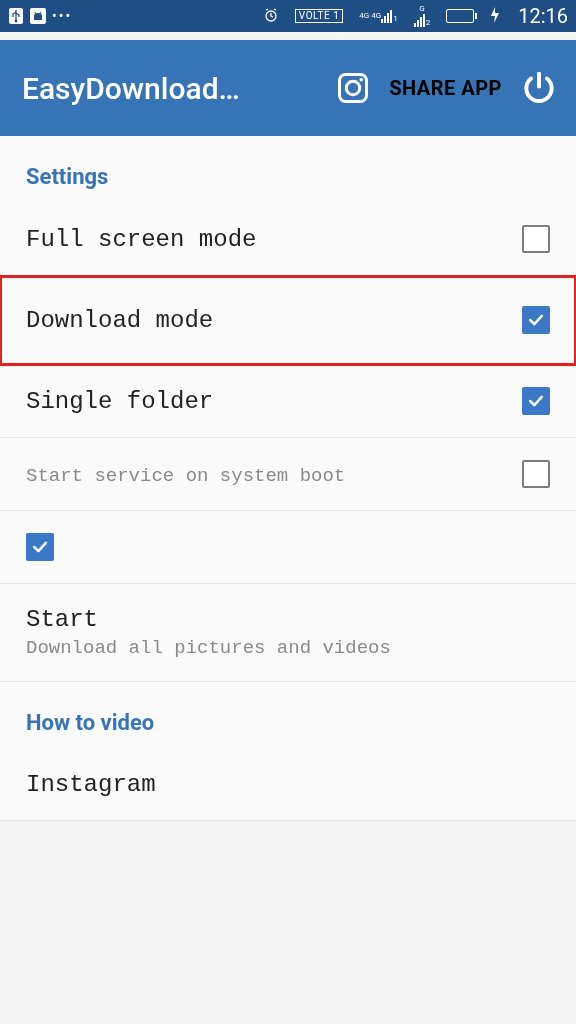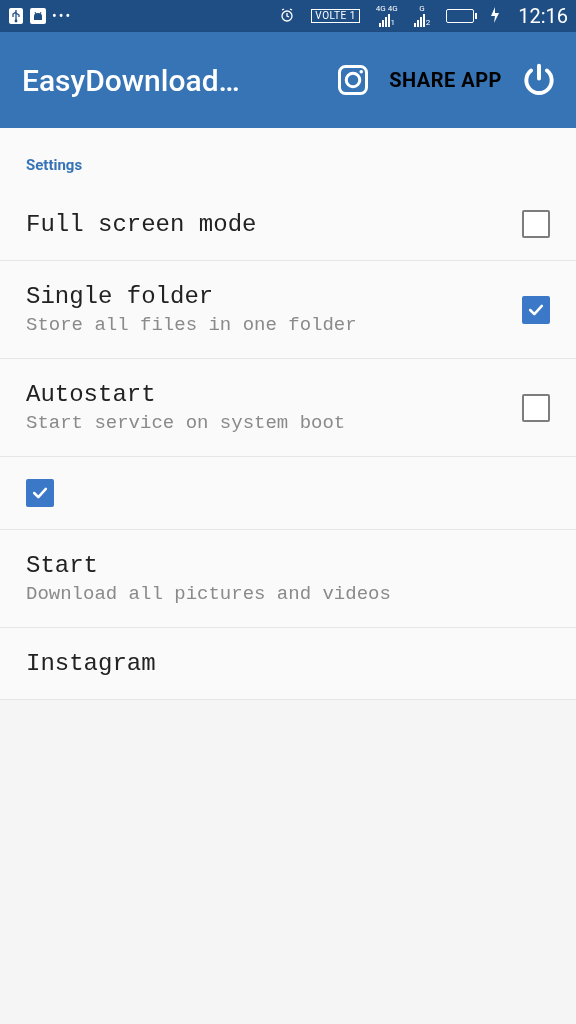--- a/index.html
+++ b/index.html
@@ -30,40 +30,41 @@
   .battery-fill { background:#3fd63f; height:100%; width:85%;}
   .app-bar {
     background: #3774b6;
     height: 96px;
     display: flex;
     align-items: center;
     padding: 0 18px 0 22px;
     gap: 18px;
     color: #fff;
     box-shadow: 0 2px 4px rgba(0,0,0,0.15);
+    margin-top: 8px;
   }
   .app-title {
     flex: 1;
     font-size: 30px;
     font-weight: 500;
     white-space: nowrap;
     overflow: hidden;
   }
   .app-action {
     display: flex;
     align-items: center;
     justify-content: center;
     color: #000000;
   }
   .share-text { font-size: 20px; font-weight: 700; letter-spacing: 0.5px;}
   .content { background: #fafafa; }
   .section-header {
     padding: 28px 26px 14px 26px;
     color: #3774b6;
-    font-size: 15px;
+    font-size: 22px;
     font-weight: 700;
   }
   .row {
     display: flex;
     align-items: center;
     padding: 22px 26px;
     border-bottom: 1px solid #e6e6e6;
     background: #fafafa;
   }
   .row-text { flex: 1; font-family: Liberation Mono, monospace; }
@@ -118,21 +119,21 @@
   </div>
   <div class="status-right">
     <span>
       <svg width="16" height="16" viewBox="0 0 16 16" fill="none" stroke="#fff" stroke-width="1.3">
           <circle cx="8" cy="9" r="5"></circle>
           <path d="M8 6 L8 9 L10 10"></path>
           <path d="M3 3 L5 2 M13 3 L11 2"></path>
         </svg>
     </span>
     <span class="volte-badge">VOLTE 1</span>
-    <span style="display:inline-flex;flex-direction:column;align-items:center;">
+    <span style="display:inline-flex;flex-direction:row;align-items:center;">
       <span class="tiny-label">4G 4G</span>
       <span style="display:inline-flex;align-items:flex-end;gap:1px;">
         <span class="sig-bars">
             <span></span>
             <span></span>
             <span></span>
             <span></span>
           </span>
         <span class="tiny-label">1</span>
       </span>
@@ -182,57 +183,66 @@
 
   <div class="row">
     <div class="row-text">
       <div class="row-title">Full screen mode</div>
     </div>
     <div class="checkbox">
       
     </div>
   </div>
 
-
-  <div class="row">
-    <div class="row-text">
-      <div class="row-title">Single folder</div>
-      <div class="row-sub">Store all files in one folder</div>
+  <div class="row highlight" style="padding-top:30px;padding-bottom:30px;">
+    <div class="row-text">
+      <div class="row-title">Download mode</div>
     </div>
     <div class="checkbox checked">
       <svg width="20" height="20" viewBox="0 0 24 24">
           <path d="M5 12 L10 17 L19 7" stroke="#fff" stroke-width="3" fill="none" stroke-linecap="round" stroke-linejoin="round"></path>
         </svg>
     </div>
   </div>
 
   <div class="row">
     <div class="row-text">
-      <div class="row-title">Autostart</div>
-      <div class="row-sub">Start service on system boot</div>
-    </div>
-    <div class="checkbox">
-      
-    </div>
-  </div>
-
-  <div class="row">
+      <div class="row-title">Single folder</div>
+    </div>
     <div class="checkbox checked">
       <svg width="20" height="20" viewBox="0 0 24 24">
           <path d="M5 12 L10 17 L19 7" stroke="#fff" stroke-width="3" fill="none" stroke-linecap="round" stroke-linejoin="round"></path>
         </svg>
     </div>
   </div>
 
   <div class="row">
     <div class="row-text">
+      <div class="row-sub">Start service on system boot</div>
+    </div>
+    <div class="checkbox">
+      
+    </div>
+  </div>
+
+  <div class="row">
+    <div class="checkbox checked">
+      <svg width="20" height="20" viewBox="0 0 24 24">
+          <path d="M5 12 L10 17 L19 7" stroke="#fff" stroke-width="3" fill="none" stroke-linecap="round" stroke-linejoin="round"></path>
+        </svg>
+    </div>
+  </div>
+
+  <div class="row">
+    <div class="row-text">
       <div class="row-title">Start</div>
       <div class="row-sub">Download all pictures and videos</div>
     </div>
   </div>
 
+  <div class="section-header">How to video</div>
 
   <div class="row">
     <div class="row-text">
       <div class="row-title">Instagram</div>
     </div>
   </div>
 </div>
 
 </body></html>

